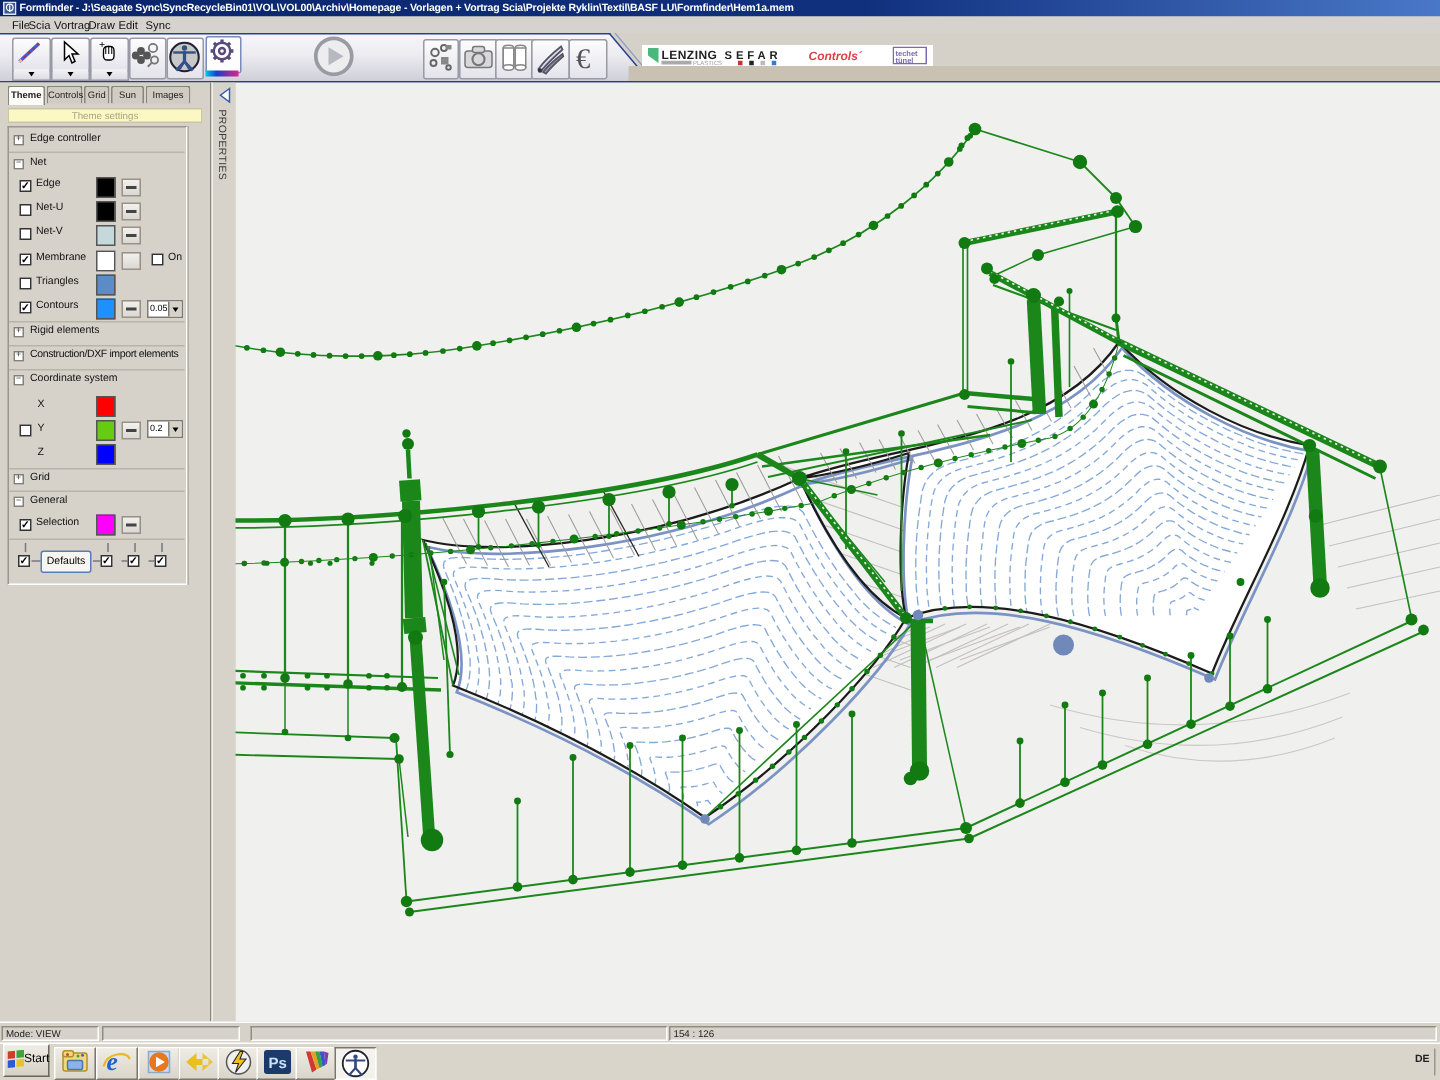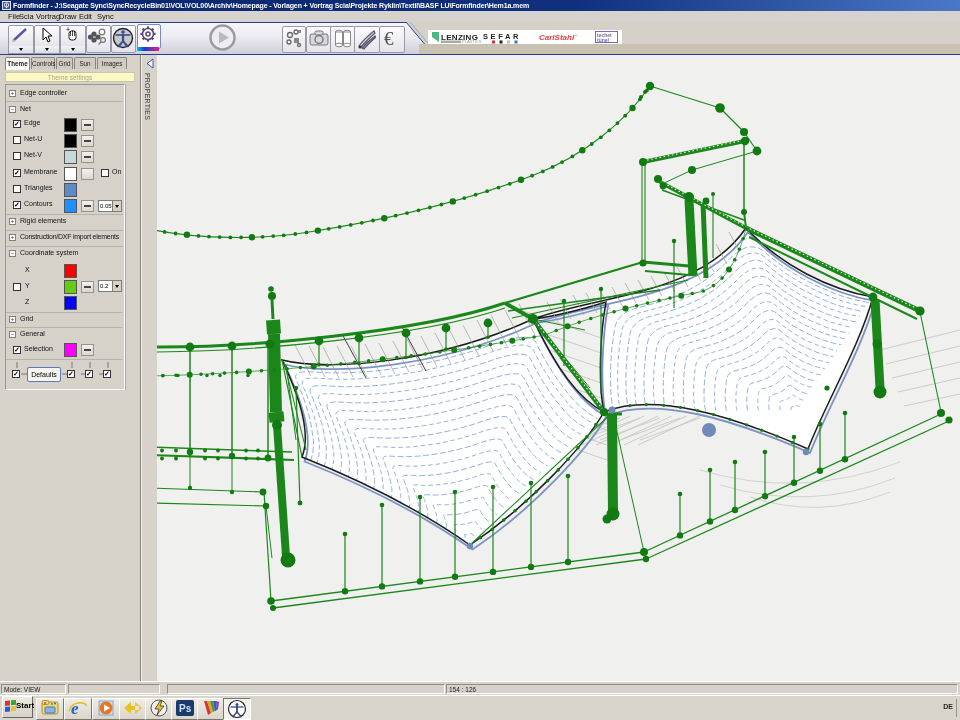--- a/index.html
+++ b/index.html
@@ -45,21 +45,21 @@
  line-height:10px;color:#000;padding-left:1px}
 .combo .db{position:absolute;right:0;top:0;width:8px;height:10px;background:#d6d2ca;border-left:1px solid #7f7b72}
 .combo .db:after{content:"";position:absolute;left:1.5px;top:3.5px;border-left:2.5px solid transparent;border-right:2.5px solid transparent;border-top:3px solid #000}
 #status{left:0;top:681px;width:960px;height:14px;background:#d6d2ca;border-top:1px solid #fff;box-sizing:border-box}
 .sfield{position:absolute;top:2px;height:10px;border:1px solid #918d82;border-right-color:#fff;border-bottom-color:#fff;
  font-size:6.5px;color:#222;line-height:9px;padding-left:2px;box-sizing:border-box}
 #taskbar{left:0;top:695px;width:960px;height:25px;background:#d9d5cb;border-top:1px solid #fff;box-sizing:border-box}
 .qbtn{position:absolute;top:2px;width:26px;height:20px;background:linear-gradient(180deg,#efecE4,#d9d5cb);
  border:1px solid;border-color:#fff #7a766c #7a766c #fff}
 #startbtn{position:absolute;left:2px;top:0;width:29px;height:20px;background:linear-gradient(180deg,#efece4,#d5d1c7);
- border:1px solid;border-color:#fff #6a665c #6a665c #fff;font-size:8px;font-weight:bold;color:#000}
+ border:1px solid;border-color:#fff #6a665c #6a665c #fff;font-size:8px;font-weight:normal;color:#000}
 </style></head><body>
 <div id="root">
 
 <div id="title" class="abs">
       <svg class="abs" style="left:2px;top:1px" width="9" height="9">
         <rect width="9" height="9" fill="#d8e4f8"></rect>
         <rect x="1" y="1" width="7" height="7" fill="#3a5a9a"></rect>
         <circle cx="4.5" cy="4" r="2.2" fill="none" stroke="#fff" stroke-width="0.8"></circle>
         <line x1="4.5" y1="2.5" x2="4.5" y2="7" stroke="#fff" stroke-width="0.8"></line>
       </svg>
@@ -186,21 +186,21 @@
         <rect x="10" y="9.5" width="20" height="2.5" fill="#aaa"></rect>
         <text x="31" y="12" font-size="4" fill="#999">PLASTICS</text>
       </svg>
 <svg class="abs" style="left:54px;top:1px" width="48" height="13">
         <text x="1" y="8" font-size="7.5" font-weight="bold" fill="#222" letter-spacing="2.6">SEFAR</text>
         <rect x="10" y="9.5" width="3" height="3" fill="#d03030"></rect>
         <rect x="17.5" y="9.5" width="3" height="3" fill="#222"></rect>
         <rect x="25" y="9.5" width="3" height="3" fill="#bbb"></rect>
         <rect x="32.5" y="9.5" width="3" height="3" fill="#3878c8"></rect>
       </svg>
-<span class="abs" style="left:111px;top:3px;font-size:8px;font-weight:bold;color:#e04040;font-style:italic">CarlStahl´</span>
+<span class="abs" style="left:111px;top:3px;font-size:8px;font-weight:bold;color:#e04040;font-style:italic">Controls´</span>
 <svg class="abs" style="left:167px;top:1px" width="23" height="12">
         <rect x="0.5" y="0.5" width="22" height="11" fill="none" stroke="#7a6ab0" stroke-width="1"></rect>
         <text x="2" y="6" font-size="5" fill="#7a6ab0" font-weight="bold">techet</text>
         <text x="2" y="11" font-size="5" fill="#7a6ab0" font-weight="bold">tünel</text>
       </svg>
     </div>
 <div id="tanstrip" class="abs"></div>
 <div id="mainline" class="abs"></div>
 
 <div id="panel" class="abs">

